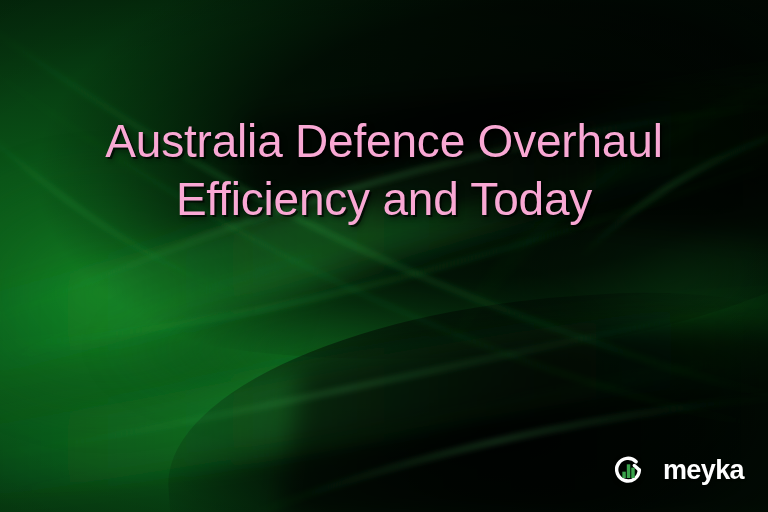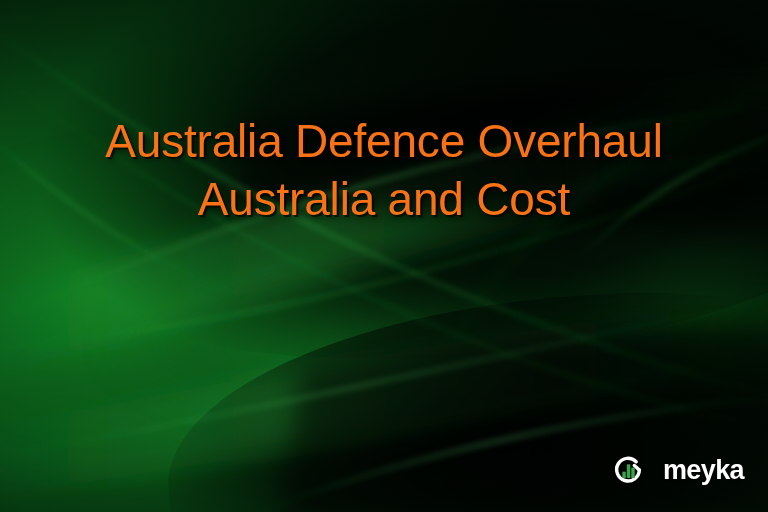--- a/index.html
+++ b/index.html
@@ -94,21 +94,21 @@
     position: absolute;
     left: 0;
     right: 0;
     top: 112px;
     text-align: center;
     padding: 0 40px;
     box-sizing: border-box;
   }
   .title-line {
     display: block;
-    color: #f97316;
+    color: #f9a8d4;
     font-size: 46px;
     line-height: 58px;
     font-weight: 400;
     letter-spacing: -0.2px;
     white-space: nowrap;
     text-shadow:
       2px 2px 0 rgba(0,0,0,.62),
       3px 3px 5px rgba(0,0,0,.45);
   }
 
@@ -215,21 +215,21 @@
       <path d="M820 70 C 700 110, 600 170, 520 250 C 470 300, 440 360, 430 430" stroke="url(#rg3)" stroke-width="1.8" fill="none" filter="url(#soft12)"></path>
       <path d="M820 120 C 720 150, 640 196, 580 258" stroke="url(#rg1)" stroke-width="2.0" fill="none" filter="url(#soft6)"></path>
       <path d="M-30 120 C 60 200, 140 260, 250 300" stroke="url(#rg1)" stroke-width="1.6" fill="none" filter="url(#soft6)"></path>
     </svg>
   </div>
 
   <div class="vignette"></div>
 
   <div class="title-block">
     <span class="title-line">Australia Defence Overhaul</span>
-    <span class="title-line">Australia and Cost</span>
+    <span class="title-line">Efficiency and Today</span>
   </div>
 
   <div class="logo">
     <svg class="logo-mark" viewBox="0 0 48 48">
 
       <path d="M36.2 11.6 A17 17 0 1 0 41 24" stroke="#ffffff" stroke-width="5.2" fill="none" stroke-linecap="round"></path>
       <path d="M41 24 L33.5 17.2" stroke="#ffffff" stroke-width="5.2" fill="none" stroke-linecap="round"></path>
 
       <rect x="15.5" y="26.5" width="5.2" height="9.5" fill="#3aa34b"></rect>
       <rect x="22.2" y="15.5" width="5.2" height="20.5" fill="#3aa34b"></rect>

